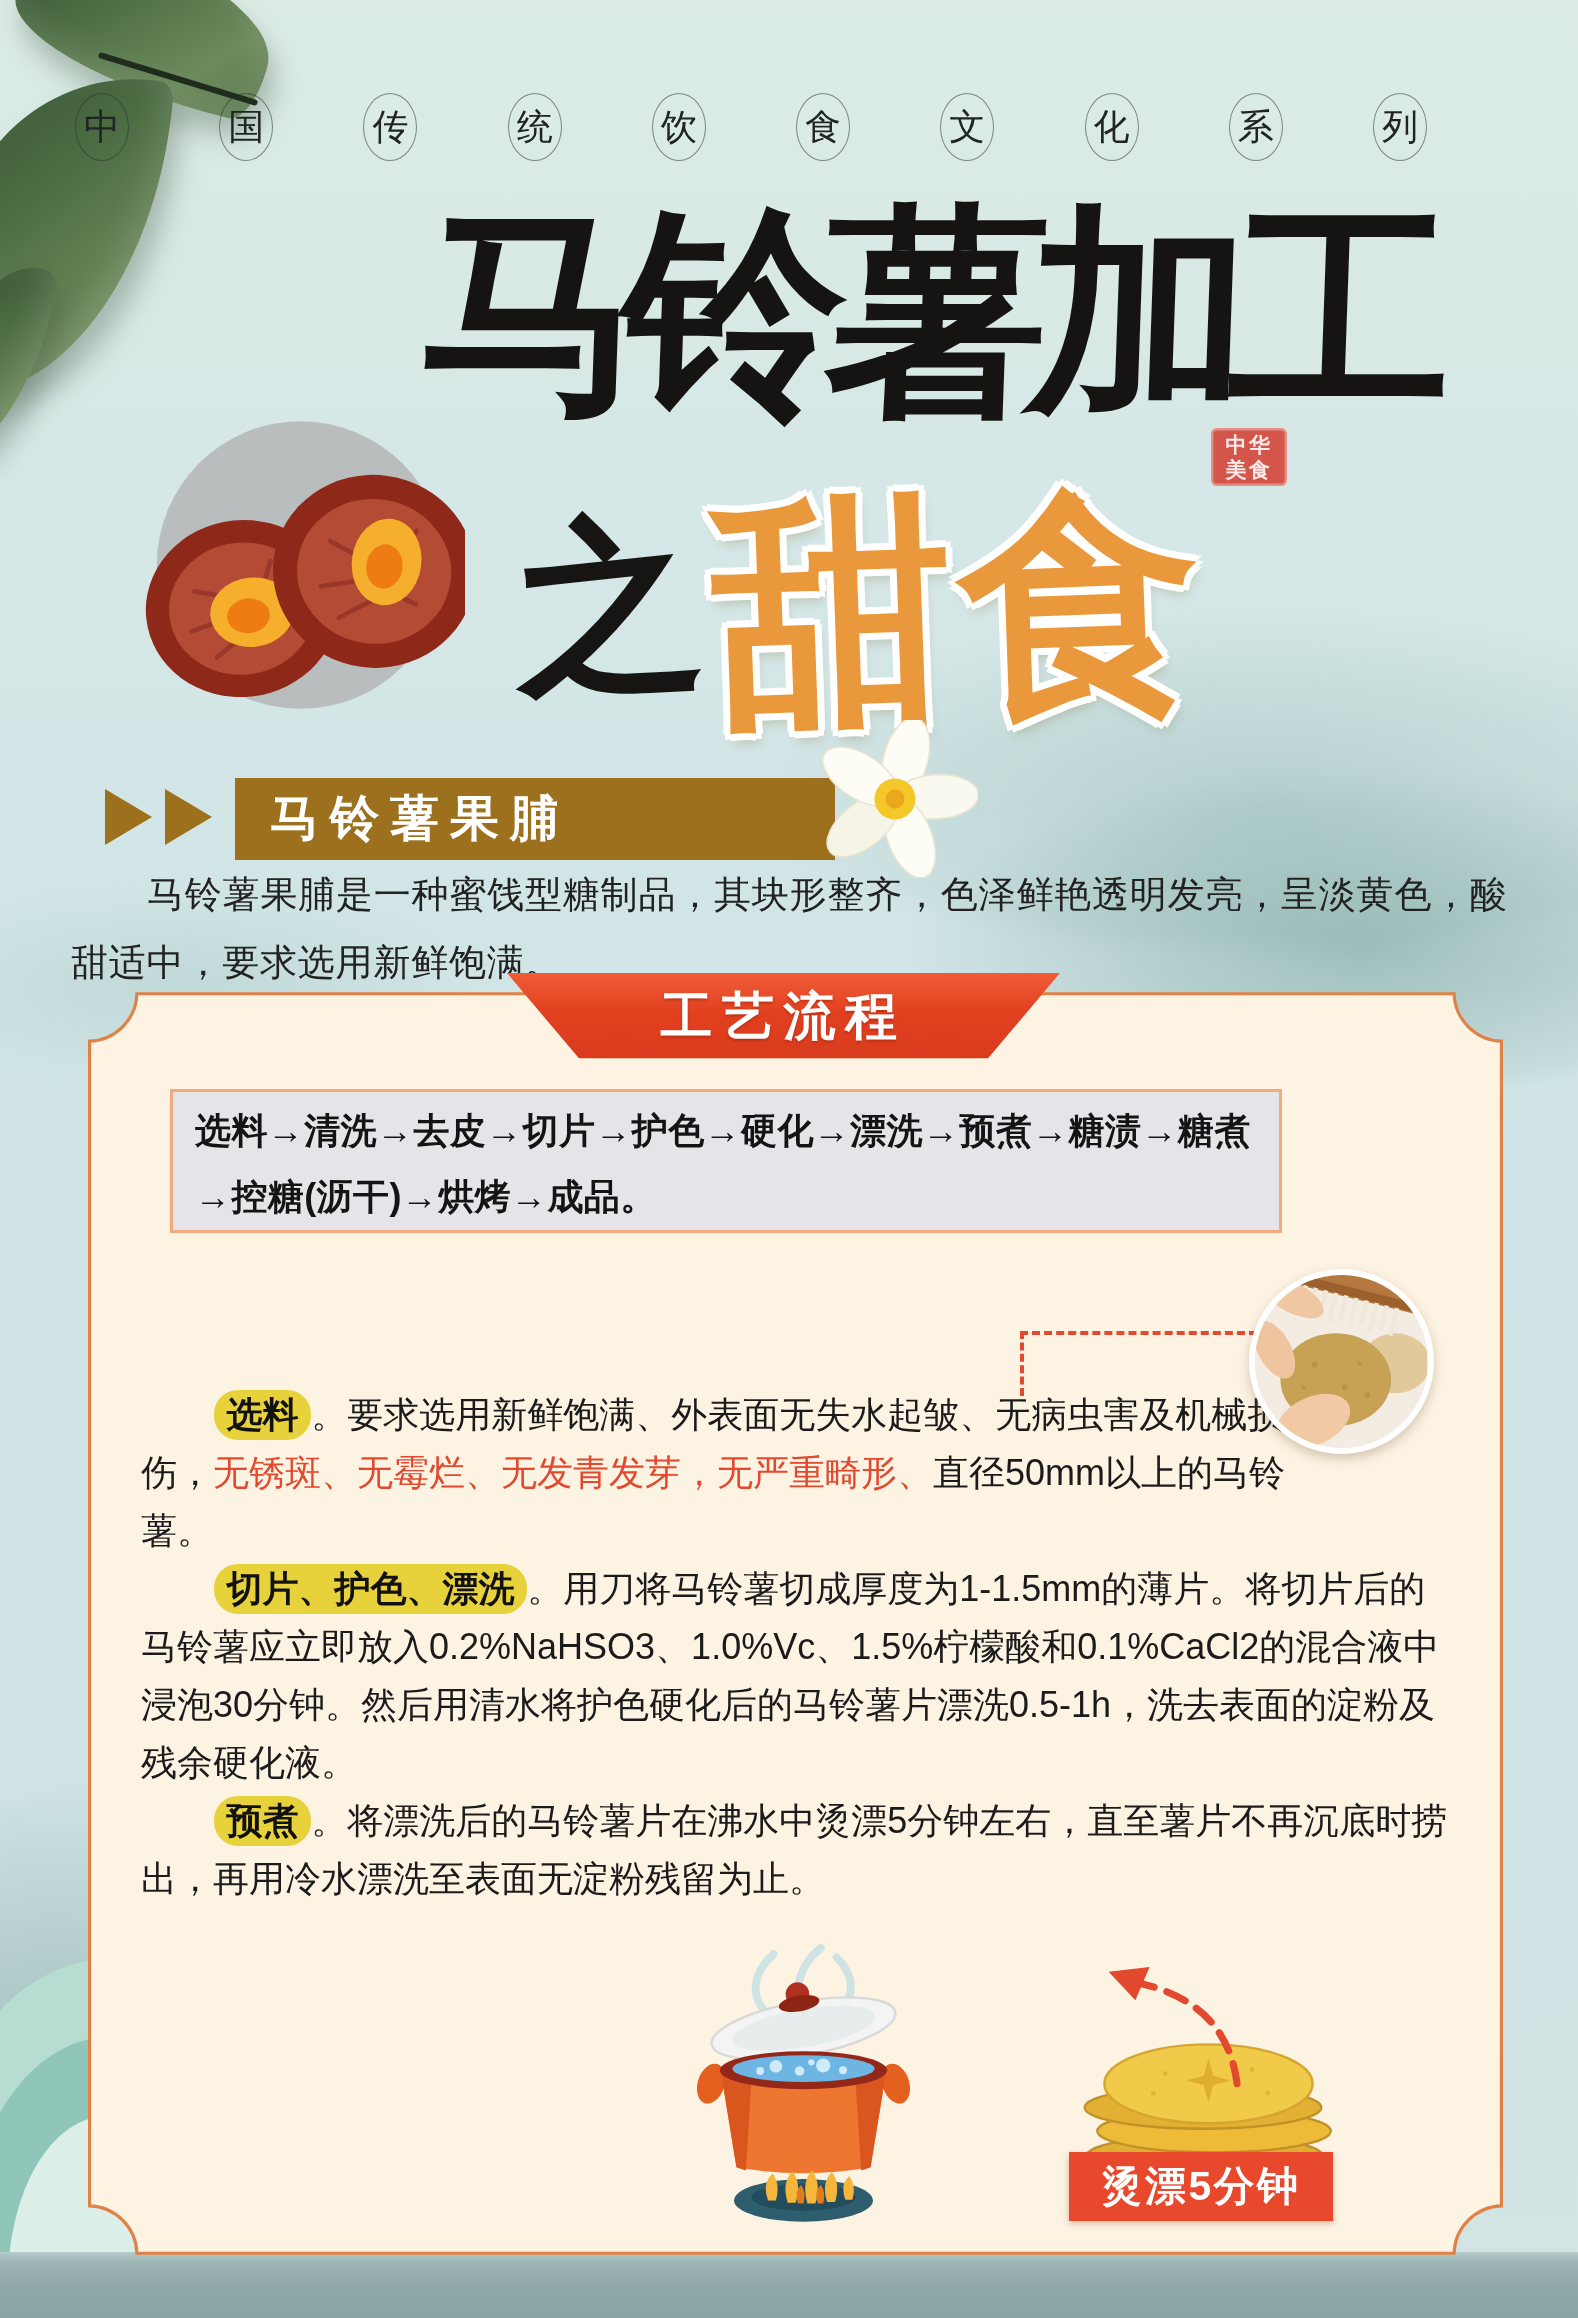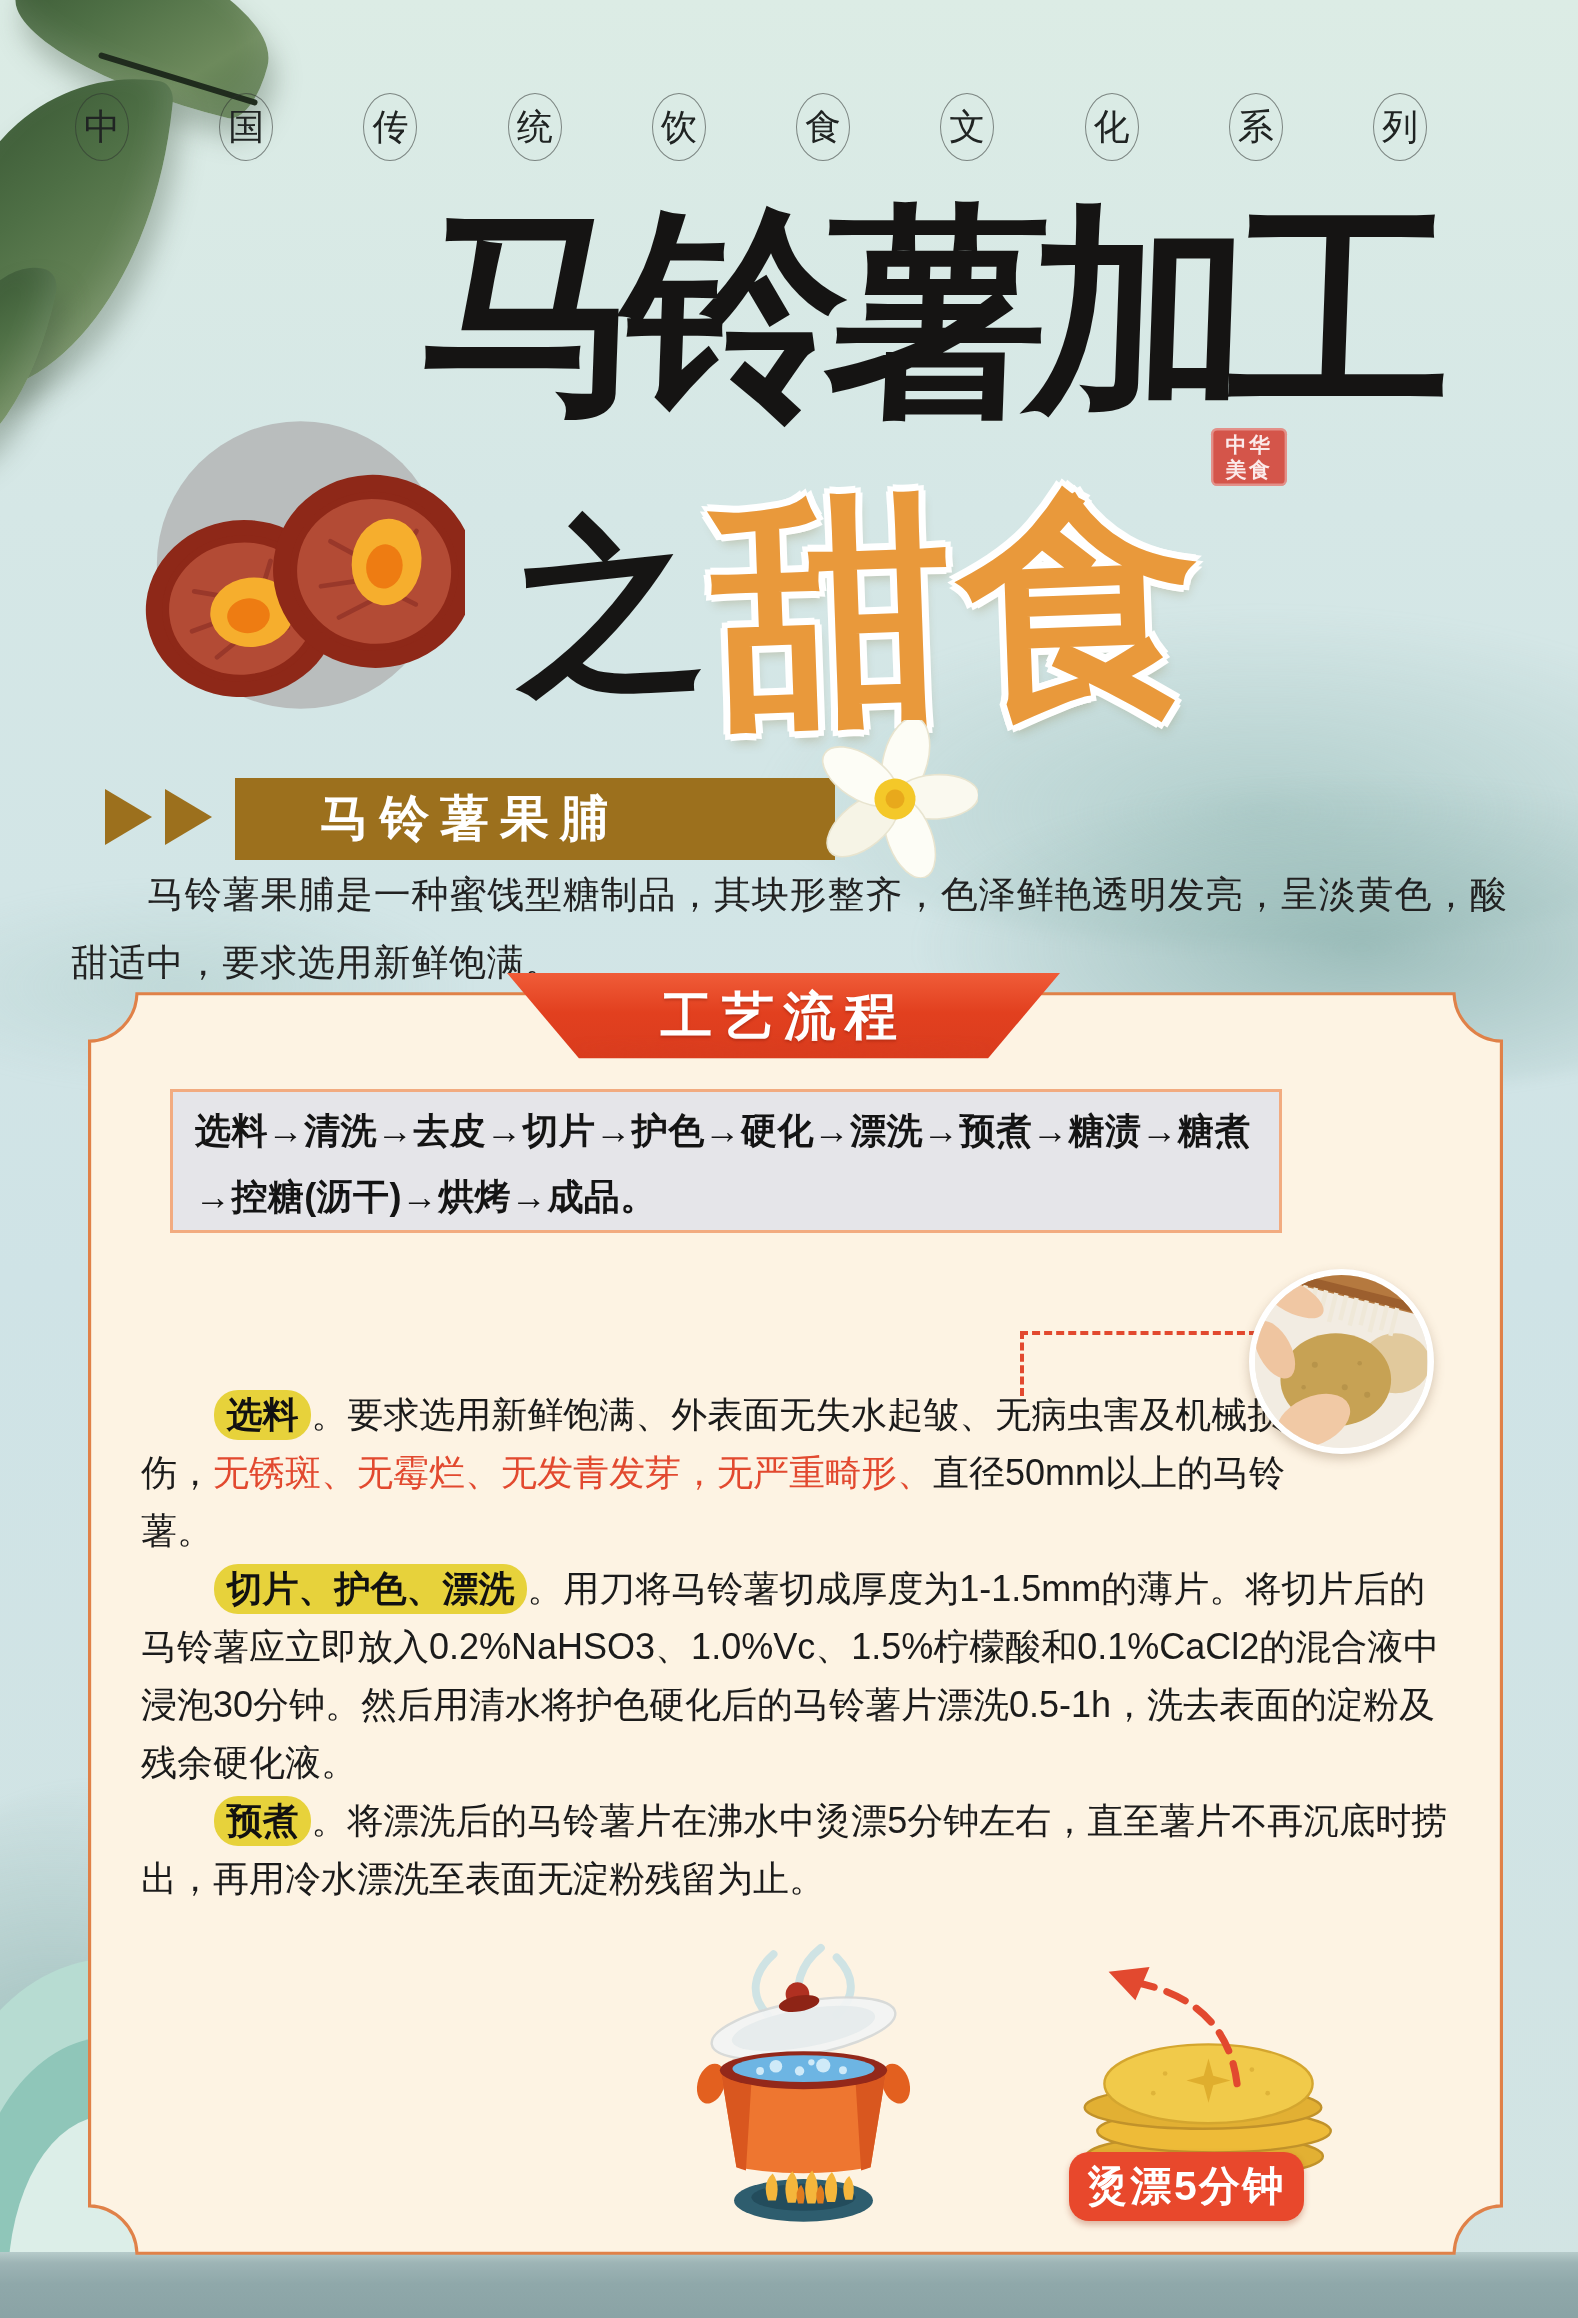--- a/index.html
+++ b/index.html
@@ -47,21 +47,21 @@
     box-shadow:inset 0 0 0 2.4px rgba(255,255,255,.35);}
   .seal div{font-family:"DejaVu Serif","Liberation Serif",serif;font-size:21px;line-height:25px;color:#fbeaea;font-weight:bold;letter-spacing:2.4px;}
   
   .fruit-wrap{position:absolute;left:141px;top:407px;z-index:3;}
   
   .tri{position:absolute;width:0;height:0;border-style:solid;z-index:4;}
   .tri-1{left:105px;top:789px;border-width:28px 0 28px 47px;border-color:transparent transparent transparent #9c701d;}
   .tri-2{left:165px;top:789px;border-width:28px 0 28px 47px;border-color:transparent transparent transparent #9c701d;}
   .sec-bar{position:absolute;left:235px;top:778px;width:600px;height:82px;background:#9c701d;z-index:3;
     display:flex;align-items:center;}
-  .sec-bar span{color:#ffffff;font-weight:bold;font-size:49px;letter-spacing:11px;margin-left:85px;}
+  .sec-bar span{color:#ffffff;font-weight:bold;font-size:49px;letter-spacing:11px;margin-left:35px;}
   .flower{position:absolute;left:812px;top:720px;z-index:4;}
   .intro{position:absolute;left:71px;top:861px;width:1445px;font-size:37px;line-height:68px;color:#222;
     text-indent:76px;z-index:3;letter-spacing:0.8px;}
   
   .card-shape{position:absolute;left:88px;top:992px;z-index:2;}
   
   .banner{position:absolute;left:507px;width:553px;height:88px;z-index:5;
     background:linear-gradient(180deg,#f05c38 0%,#e2401f 45%,#d93c1e 100%);
     clip-path:polygon(0 0,100% 0,87% 97%,13% 97%);
     display:flex;align-items:center;justify-content:center;text-align:center;}
@@ -82,21 +82,21 @@
   .red{color:#e2492f;}
   
   .dash-h{position:absolute;left:1020px;top:1331px;width:237px;border-top:4px dashed #e2492f;z-index:5;}
   .dash-v{position:absolute;left:1020px;top:1331px;height:65px;border-left:4px dashed #e2492f;z-index:5;}
   .photo-circle{position:absolute;left:1249px;top:1269px;width:185px;height:185px;border-radius:50%;z-index:6;
     border:6.3px solid #ffffff;box-sizing:border-box;overflow:hidden;box-shadow:0 4.7px 11px rgba(120,90,60,.30);background:#f2ece2;}
   
   .pot-wrap{position:absolute;left:673px;top:1940px;z-index:5;}
   .slices-wrap{position:absolute;left:1078px;top:2038px;z-index:5;}
   .arrow-wrap{position:absolute;left:1091px;top:1956px;z-index:5;}
-  .callout{position:absolute;left:1069px;top:2152px;width:235px;height:69px;background:#e8482c;border-radius:20px;z-index:6;
+  .callout{position:absolute;left:1069px;top:2152px;width:264px;height:69px;background:#e8482c;border-radius:0;z-index:6;
     display:flex;align-items:center;justify-content:center;box-shadow:0 3.2px 6.3px rgba(150,40,10,.3);}
   .callout span{color:#fff;font-size:41px;font-weight:bold;letter-spacing:2.4px;}
 </style>
 </head>
 <body>
 
 <div class="poster">
 
   <div class="mist mist-1"></div>
   <div class="mist mist-2"></div>

